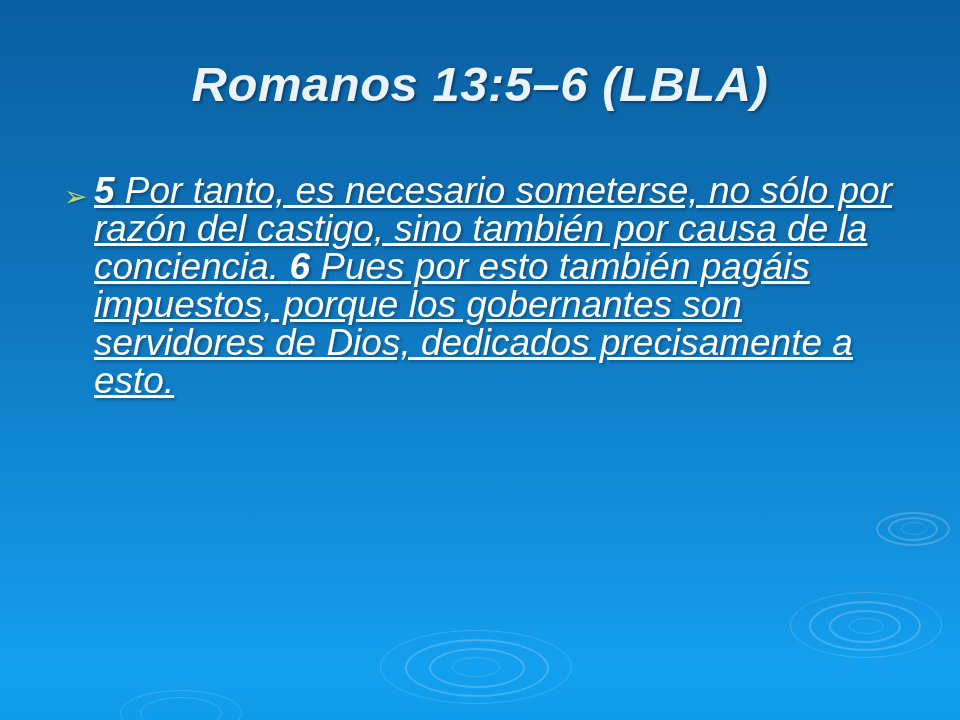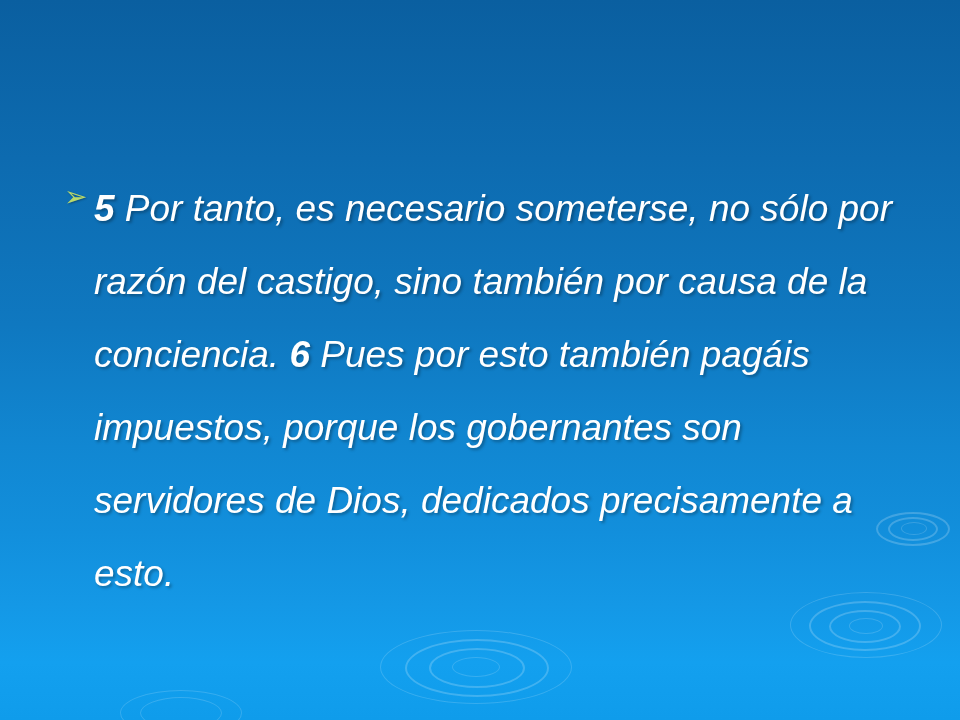--- a/index.html
+++ b/index.html
@@ -89,24 +89,25 @@
     line-height: 50px;
     text-align: left;
     padding-left: 12px;
     box-sizing: border-box;
     text-shadow: 1px 1px 2px rgba(0,0,0,0.3);
   }
   .bullet-text {
     flex: 1 1 auto;
     color: #ffffff;
     font-size: 37px;
-    line-height: 73px;
+    line-height: 38px;
     font-style: italic;
     text-shadow: 2px 2px 3px rgba(0,0,0,0.30);
     font-family: "Liberation Sans", sans-serif;
+    text-decoration: underline;
   }
   .bullet-text b {
     font-weight: bold;
   }
 </style>
 </head>
 <body>
 
 <div id="slide">
 
@@ -120,20 +121,21 @@
   <div class="ripple rB4 thin"></div>
 
   <div class="ripple rC1 thin"></div>
   <div class="ripple rC2"></div>
   <div class="ripple rC3"></div>
   <div class="ripple rC4 thin"></div>
 
   <div class="ripple rD1 thin"></div>
   <div class="ripple rD2 thin"></div>
 
+  <div class="title">Romanos 13:5–6 (LBLA)</div>
 
   <div class="body-block">
     <div class="bullet-row">
       <div class="bullet-marker">➢</div>
       <div class="bullet-text"><b>5</b><span> Por tanto, es necesario someterse, no sólo por razón del castigo, sino también por causa de la conciencia. </span><b>6</b><span> Pues por esto también pagáis impuestos, porque los gobernantes son servidores de Dios, dedicados precisamente a esto.</span></div>
     </div>
   </div>
 
 </div>
 

